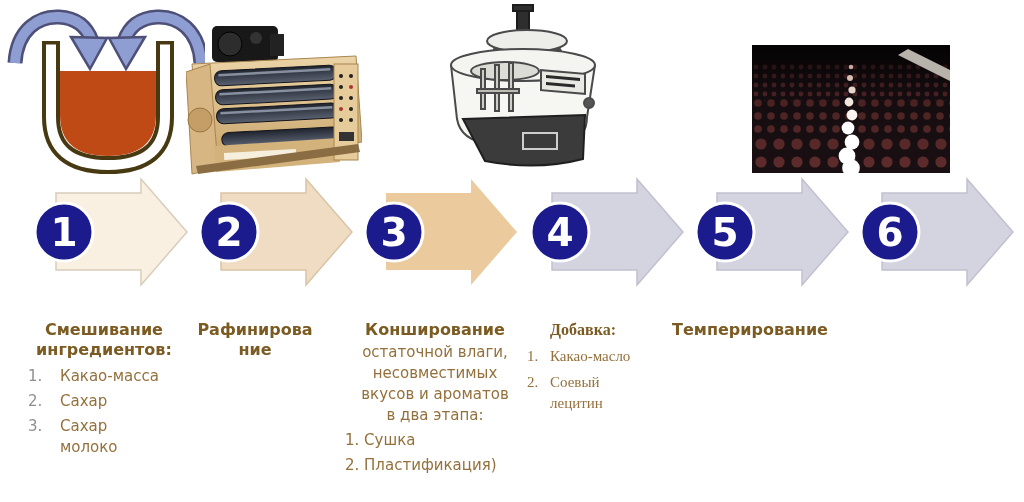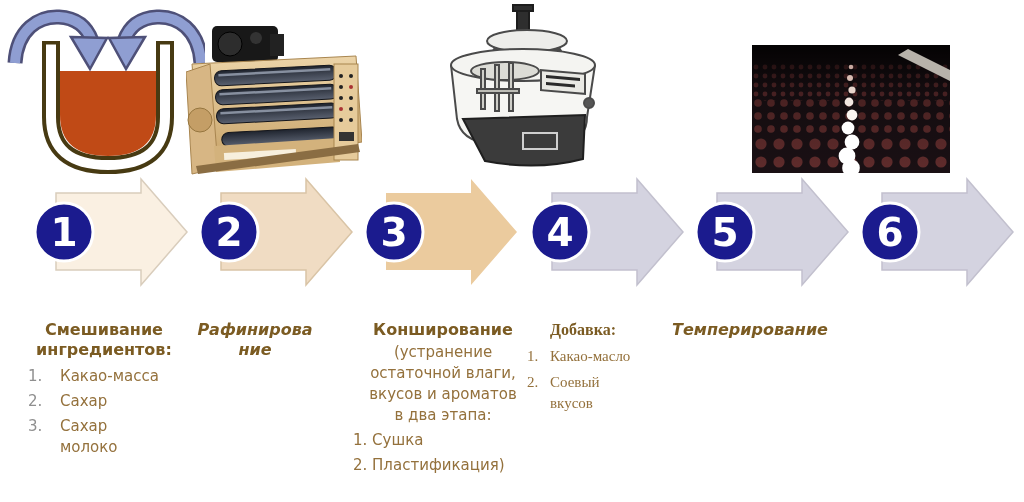--- a/index.html
+++ b/index.html
@@ -4,21 +4,21 @@
 <style>
   html,body{margin:0;padding:0;background:#ffffff;}
   .stage{
     position:relative;width:1024px;height:502px;background:#ffffff;overflow:hidden;
     font-family:"DejaVu Sans","Liberation Sans",sans-serif;
   }
   .abs{position:absolute;}
   
   .col{position:absolute;top:320px;font-size:15px;color:#94713c;line-height:1.4;}
   .h{font-weight:bold;color:#7b5b22;font-size:16px;text-align:center;line-height:1.25;margin-bottom:6px;}
-  .center{text-align:center;font-style:italic;}
+  .center{text-align:center;}
   .oli{display:flex;margin-bottom:4px;}
   .mk-gray{width:32px;flex:none;color:#8f8f8f;}
   .sub-line{display:block;text-align:center;}
   .c3item{margin-top:4px;}
   .c4item{position:relative;padding-left:23px;margin-bottom:5px;}
   .mk4{position:absolute;left:0;top:0;}
   svg text{font-family:"DejaVu Sans","Liberation Sans",sans-serif;}
 </style>
 </head>
 <body>
@@ -197,25 +197,25 @@
     </div>
   </div>
 
   <div class="col center" style="left:192px;width:126px;">
     <div class="h">
       <span style="display:block">Рафинирова</span>
       <span style="display:block">ние</span>
     </div>
   </div>
 
-  <div class="col" style="left:353px;width:180px;">
+  <div class="col" style="left:345px;width:180px;">
     <div class="h" style="margin-bottom:2px;">Конширование</div>
     <div>
-      <span class="sub-line">(устранение</span>
       <span class="sub-line">остаточной влаги,</span>
+      <span class="sub-line">несовместимых</span>
       <span class="sub-line">вкусов и ароматов</span>
       <span class="sub-line">в два этапа:</span>
     </div>
     <div class="c3item">
       <span>1.</span>
       <span>Сушка</span>
     </div>
     <div class="c3item">
       <span>2.</span>
       <span>Пластификация)</span>
@@ -223,21 +223,21 @@
   </div>
 
   <div class="col" style="left:527px;width:112px;font-family:Liberation Serif, serif;">
     <div class="h">Добавка:</div>
     <div class="c4item">
       <span class="mk4">1.</span>
       <span>Какао-масло</span>
     </div>
     <div class="c4item">
       <span class="mk4">2.</span>
-      <span>Соевый вкусов</span>
+      <span>Соевый лецитин</span>
     </div>
   </div>
 
   <div class="col center" style="left:662px;width:176px;">
     <div class="h">Темперирование</div>
   </div>
 
 
 </div>
 

